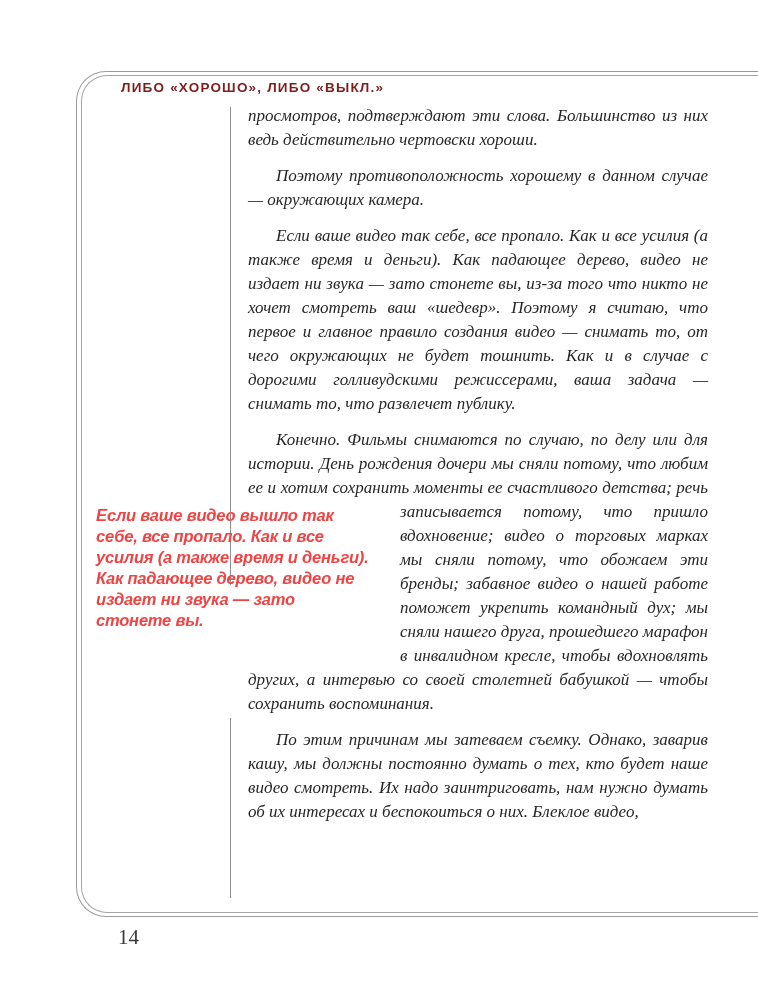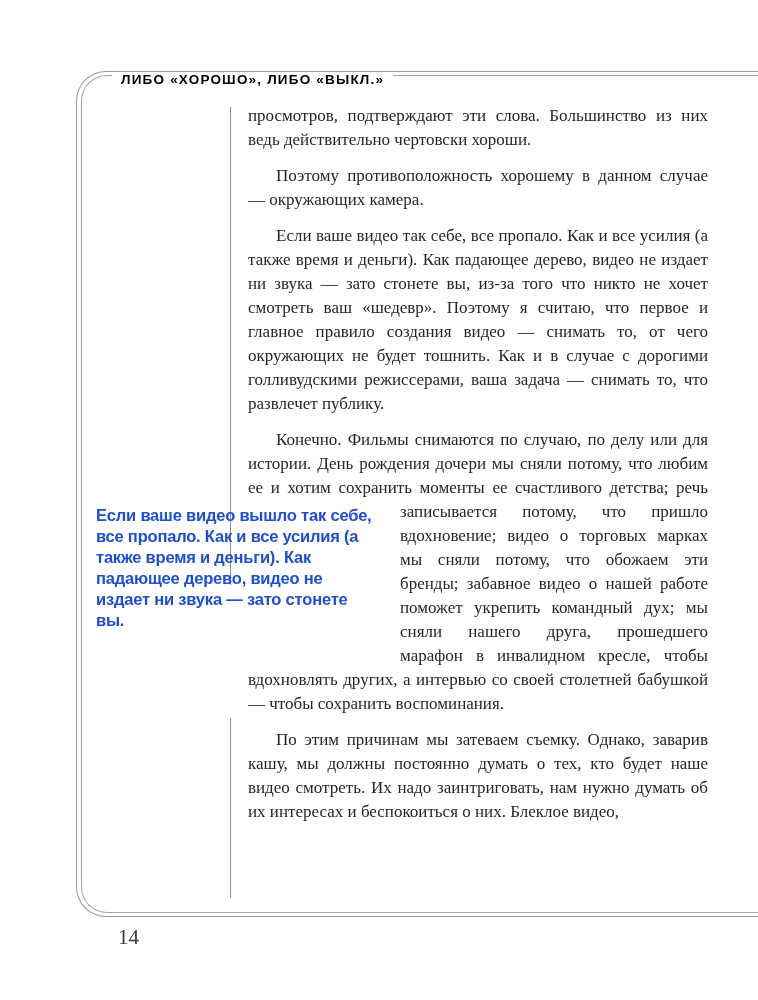--- a/index.html
+++ b/index.html
@@ -25,65 +25,66 @@
     position: absolute;
     left: 81px; top: 75px;
     width: 755px; height: 838px;
     border: 1.2px solid #a5a5a5;
     border-right: none;
     border-radius: 26px 0 0 26px;
     box-sizing: border-box;
   }
   .running-title {
     position: absolute;
-    left: 112px; top: 72px;
+    left: 112px; top: 80px;
     background: #ffffff;
     padding: 0 9px;
     font-family: "Liberation Sans", "DejaVu Sans", sans-serif;
     font-weight: bold;
     font-size: 13.5px;
     letter-spacing: 1.2px;
-    color: #000000;
+    color: #7f1d1d;
     white-space: nowrap;
     z-index: 3;
   }
   .vrule {
     position: absolute;
     left: 230px;
     width: 1px;
     background: #8f8f8f;
   }
   .vrule-1 { top: 107px; height: 478px; }
   .vrule-2 { top: 718px; height: 180px; }
   .text-col {
     position: absolute;
     left: 248px; top: 104px;
     width: 460px;
     font-size: 17px;
     line-height: 24px;
     color: #262626;
     text-align: justify;
+    font-style: italic;
   }
   .para {
     margin: 0 0 12px 0;
     text-indent: 28px;
   }
   .para.no-indent { text-indent: 0; }
   .para:last-child { margin-bottom: 15px; }
   .p5-justify-last { text-align: justify; }
   .pullquote {
     float: left;
     width: 276px;
     margin: 5px 28px 24px -152px;
     font-family: "Liberation Sans", "DejaVu Sans", sans-serif;
     font-weight: bold;
     font-size: 16.5px;
     line-height: 21px;
     letter-spacing: -0.2px;
-    color: #1d4ed8;
+    color: #ef4444;
     text-align: left;
     text-indent: 0;
   }
   .page-number {
     position: absolute;
     left: 118px; top: 925px;
     font-size: 21px;
     color: #3a3a3a;
   }
 </style>

